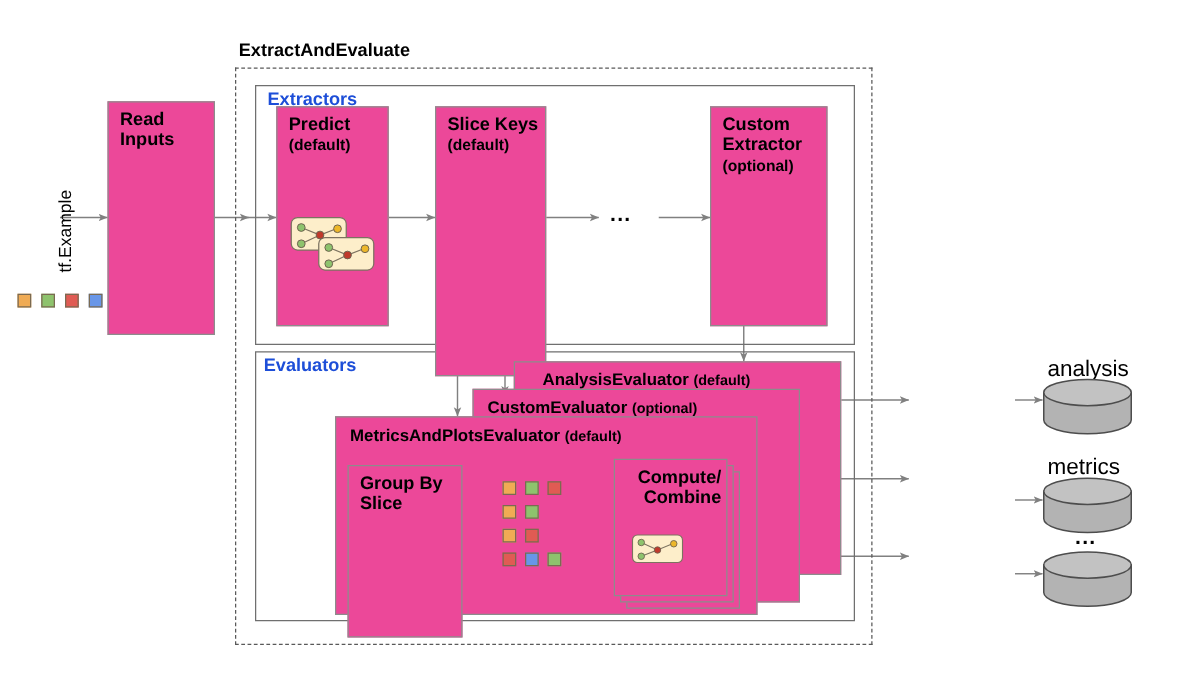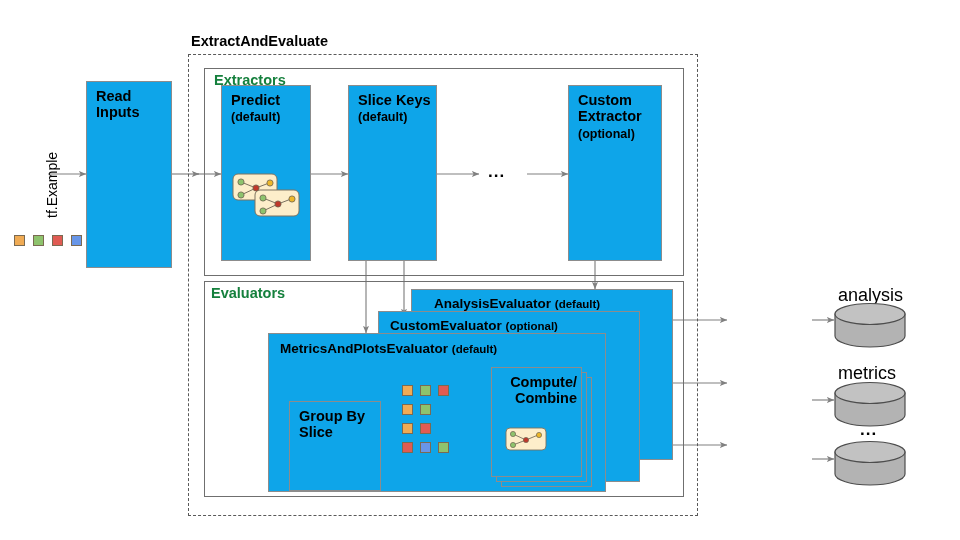--- a/index.html
+++ b/index.html
@@ -12,21 +12,21 @@
   }
   #stage {
     position: relative;
     width: 960px;
     height: 540px;
     background: #ffffff;
     overflow: hidden;
   }
   .box {
     position: absolute;
-    background: #0ea5e9;
+    background: #ec4899;
     border: 1px solid #8c8c8c;
     box-sizing: border-box;
   }
   .plain-box {
     position: absolute;
     background: transparent;
     border: 1px solid #6f6f6f;
     box-sizing: border-box;
   }
   .dashed-box {
@@ -38,21 +38,21 @@
   .title-out {
     position: absolute;
     font-weight: bold;
     font-size: 14.5px;
     color: #000;
   }
   .grp-title {
     position: absolute;
     font-weight: bold;
     font-size: 14.5px;
-    color: #15803d;
+    color: #1d4ed8;
   }
   .box-head {
     position: absolute;
     left: 9px;
     top: 6px;
     right: 4px;
     font-weight: bold;
     font-size: 14.5px;
     line-height: 1.13;
     color: #000;
@@ -213,21 +213,21 @@
         <circle cx="25" cy="17" r="3.1" fill="#c0392b"></circle>
         <circle cx="39" cy="12" r="3.1" fill="#edb72a"></circle>
         <circle cx="32" cy="27" r="3.1" fill="#8ec36d"></circle>
         <circle cx="32" cy="40" r="3.1" fill="#8ec36d"></circle>
         <circle cx="47" cy="33" r="3.1" fill="#c0392b"></circle>
         <circle cx="61" cy="28" r="3.1" fill="#edb72a"></circle>
       </g>
     </svg>
   </div>
 
-  <div class="box" style="left:348px; top:85px; width:89px; height:176px;">
+  <div class="box" style="left:348px; top:85px; width:89px; height:216px;">
     <div class="box-head">
       <span>Slice
 Keys</span><br>
       <span class="sub">(default)</span>
     </div>
   </div>
 
   <div class="dots" style="left:488px; top:162px;">...</div>
 
   <div class="box" style="left:568px; top:85px; width:94px; height:176px;">
@@ -251,21 +251,21 @@
       <span class="sub2">(optional)</span>
     </div>
   </div>
 
   <div class="box" style="left:268px; top:333px; width:338px; height:159px;">
     <div class="evalbar-title" style="left:11px; top:7px;">
       <span>MetricsAndPlotsEvaluator</span>
       <span class="sub2">(default)</span>
     </div>
 
-    <div class="box" style="left:20px; top:38px; width:92px; height:90px;margin-top:29px;">
+    <div class="box" style="left:9px; top:38px; width:92px; height:138px;">
       <div class="box-head">Group
 By Slice</div>
     </div>
 
     <div style="position:absolute; left:133px; top:51px; width:58px; height:72px;">
       <span class="sq" style="left:0px;  top:0px;  background:#f0ab54;"></span>
       <span class="sq" style="left:18px; top:0px;  background:#8ec36d;"></span>
       <span class="sq" style="left:36px; top:0px;  background:#e05b53;"></span>
 
       <span class="sq" style="left:0px;  top:19px; background:#f0ab54;"></span>

